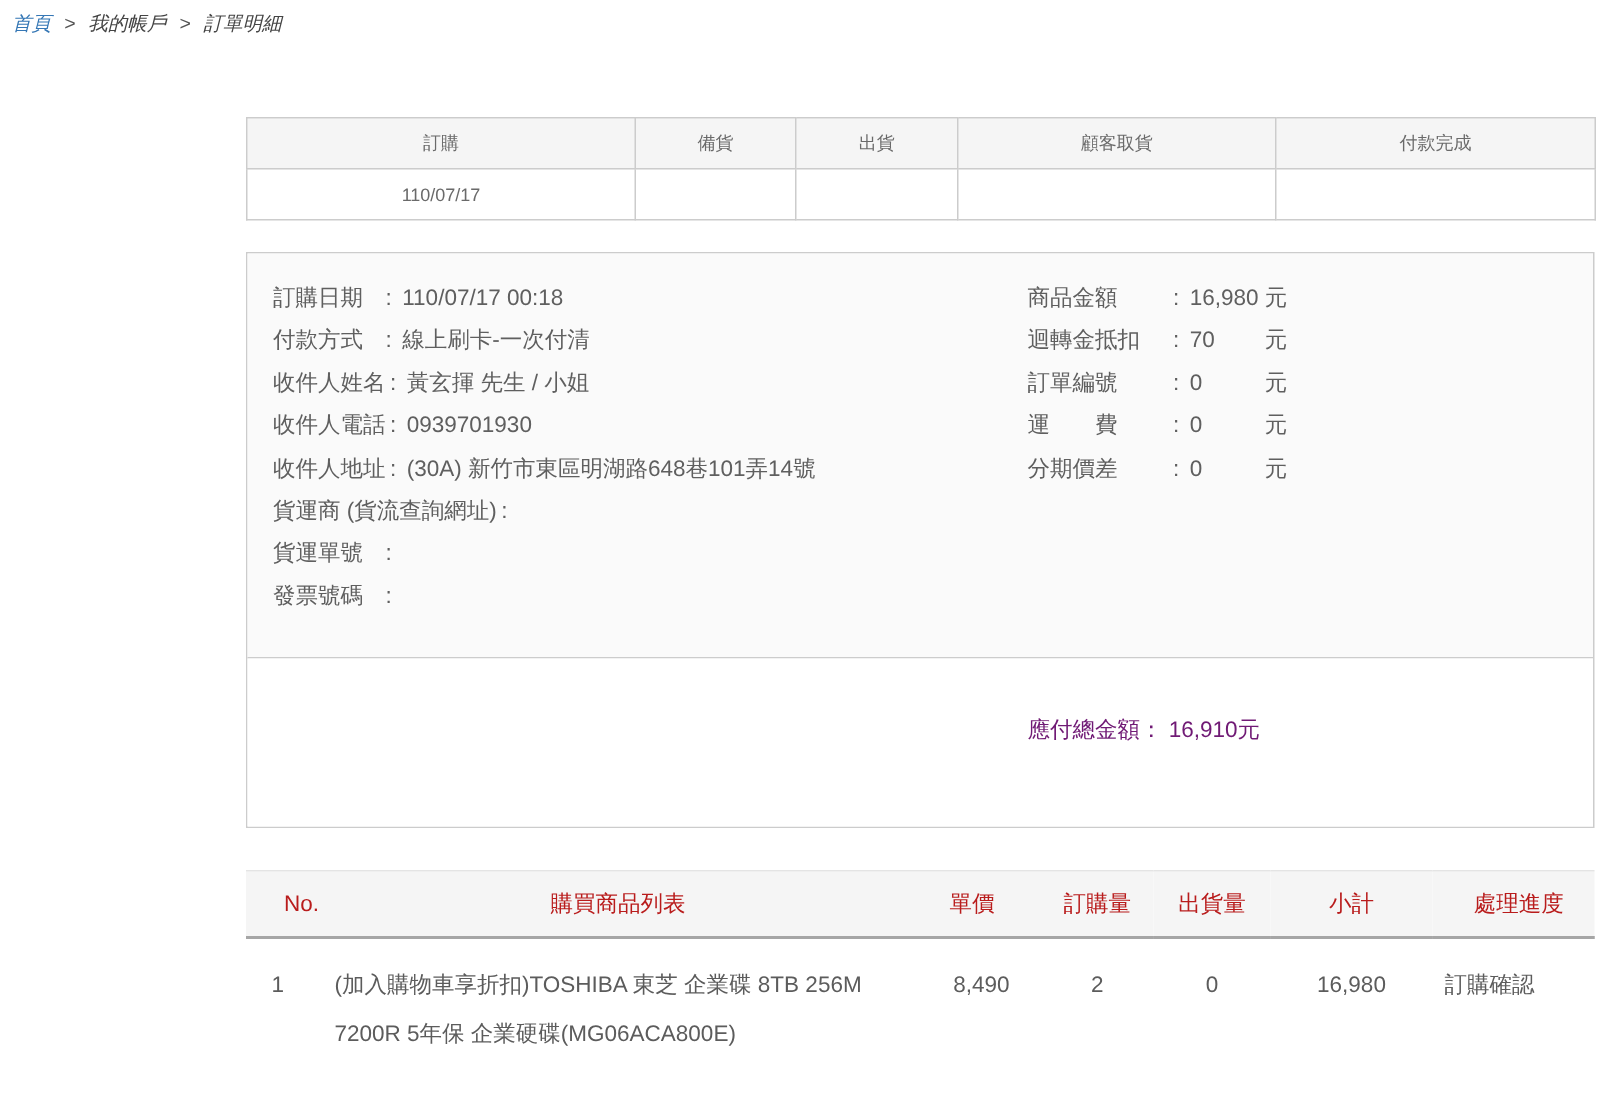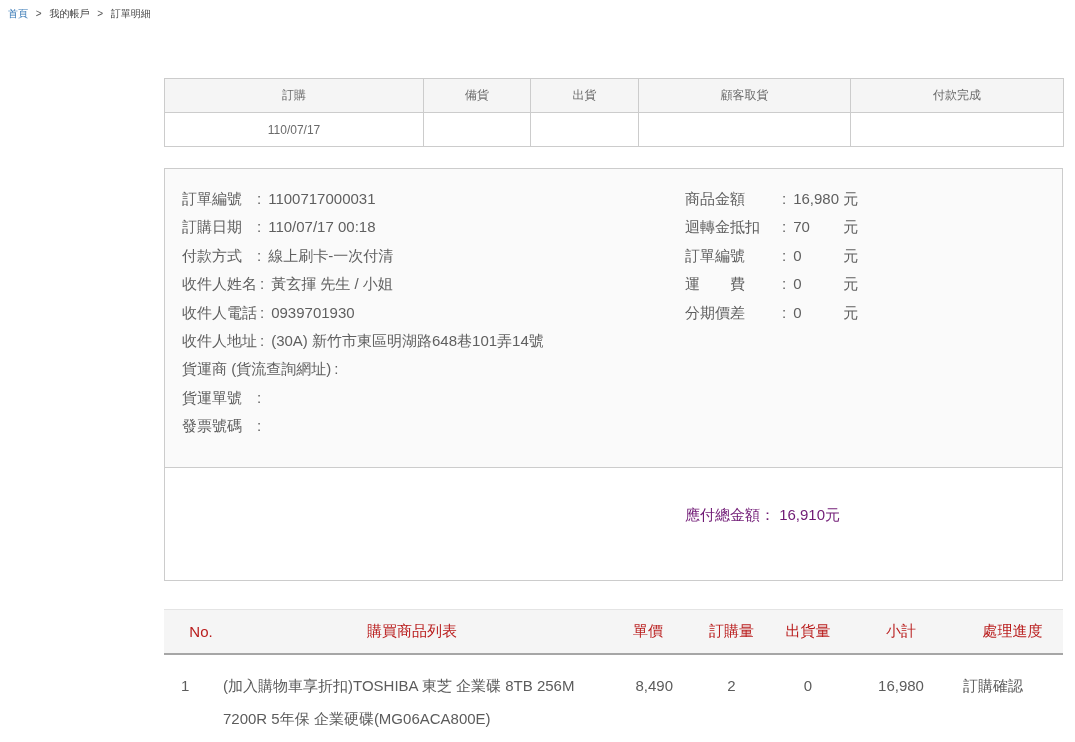--- a/index.html
+++ b/index.html
@@ -2,21 +2,21 @@
 <html><head>
 <meta charset="utf-8">
 <style>
   html,body{margin:0;padding:0;}
   body{
     width:1075px;height:742px;overflow:hidden;background:#ffffff;
     font-family:"Liberation Sans","DejaVu Sans",sans-serif;
     color:#5f5f5f;position:relative;
   }
   
-  .breadcrumb{position:absolute;top:7px;left:8px;font-size:10px;color:#444;}
+  .breadcrumb{position:absolute;top:7px;left:8px;font-size:13px;color:#444;font-style:italic;}
   .breadcrumb .bc-link{color:#3577b5;text-decoration:none;cursor:pointer;}
   .breadcrumb .sep{margin:0 5px;color:#555;}
   
   .content{position:absolute;top:78px;left:164px;width:899px;}
   
   table.status{width:899px;border-collapse:collapse;table-layout:fixed;font-size:12px;color:#6a6a6a;}
   table.status th{background:#f5f5f5;font-weight:normal;border:1px solid #cccccc;height:31px;text-align:center;}
   table.status td{background:#ffffff;border:1px solid #cccccc;height:31px;text-align:center;}
   
   .info-panel{margin-top:21px;border:1px solid #cccccc;}
@@ -86,23 +86,20 @@
         <td></td>
         <td></td>
         <td></td>
       </tr>
     </tbody>
   </table>
 
   <div class="info-panel">
     <div class="info-upper">
       <div class="info-left">
-        <div class="info-row">
-          <span class="lbl">訂單編號</span><span class="colon">:</span><span class="val">1100717000031</span>
-        </div>
         <div class="info-row">
           <span class="lbl">訂購日期</span><span class="colon">:</span><span class="val">110/07/17 00:18</span>
         </div>
         <div class="info-row">
           <span class="lbl">付款方式</span><span class="colon">:</span><span class="val">線上刷卡-一次付清</span>
         </div>
         <div class="info-row">
           <span class="lbl">收件人姓名</span><span class="colon">:</span><span class="val">黃玄揮 先生 / 小姐</span>
         </div>
         <div class="info-row">

